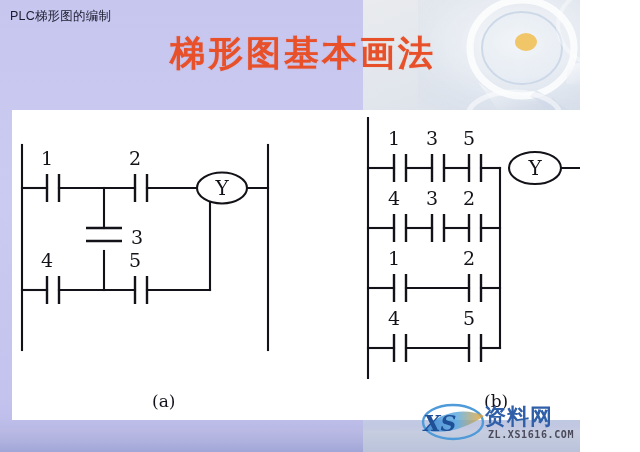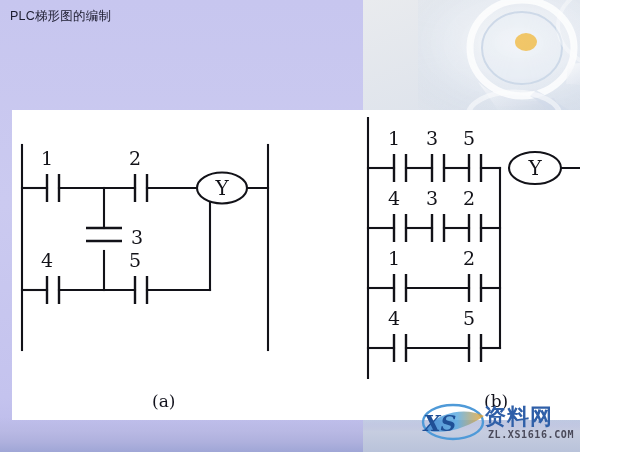--- a/index.html
+++ b/index.html
@@ -175,20 +175,21 @@
       <ellipse cx="96" cy="130" rx="46" ry="24" fill="none" stroke="#ffffff" stroke-opacity=".55" stroke-width="5"></ellipse>
       <ellipse cx="200" cy="40" rx="60" ry="44" fill="none" stroke="#ffffff" stroke-opacity=".4" stroke-width="4"></ellipse>
     </svg>
   </div>
 
   <div class="bg-bottom-band"></div>
   <div class="bg-bottom-band right-cut"></div>
 
   <div class="header-label">PLC梯形图的编制</div>
 
+  <div class="slide-title">梯形图基本画法</div>
 
   <div class="content-panel">
 
     <svg class="ladder-svg" width="330" height="310" viewBox="0 0 330 310">
       <g stroke="#121218" stroke-width="2.1" fill="none" stroke-linecap="square">
 
         <line x1="10" y1="35" x2="10" y2="240"></line>
 
         <line x1="256" y1="35" x2="256" y2="240"></line>
 

